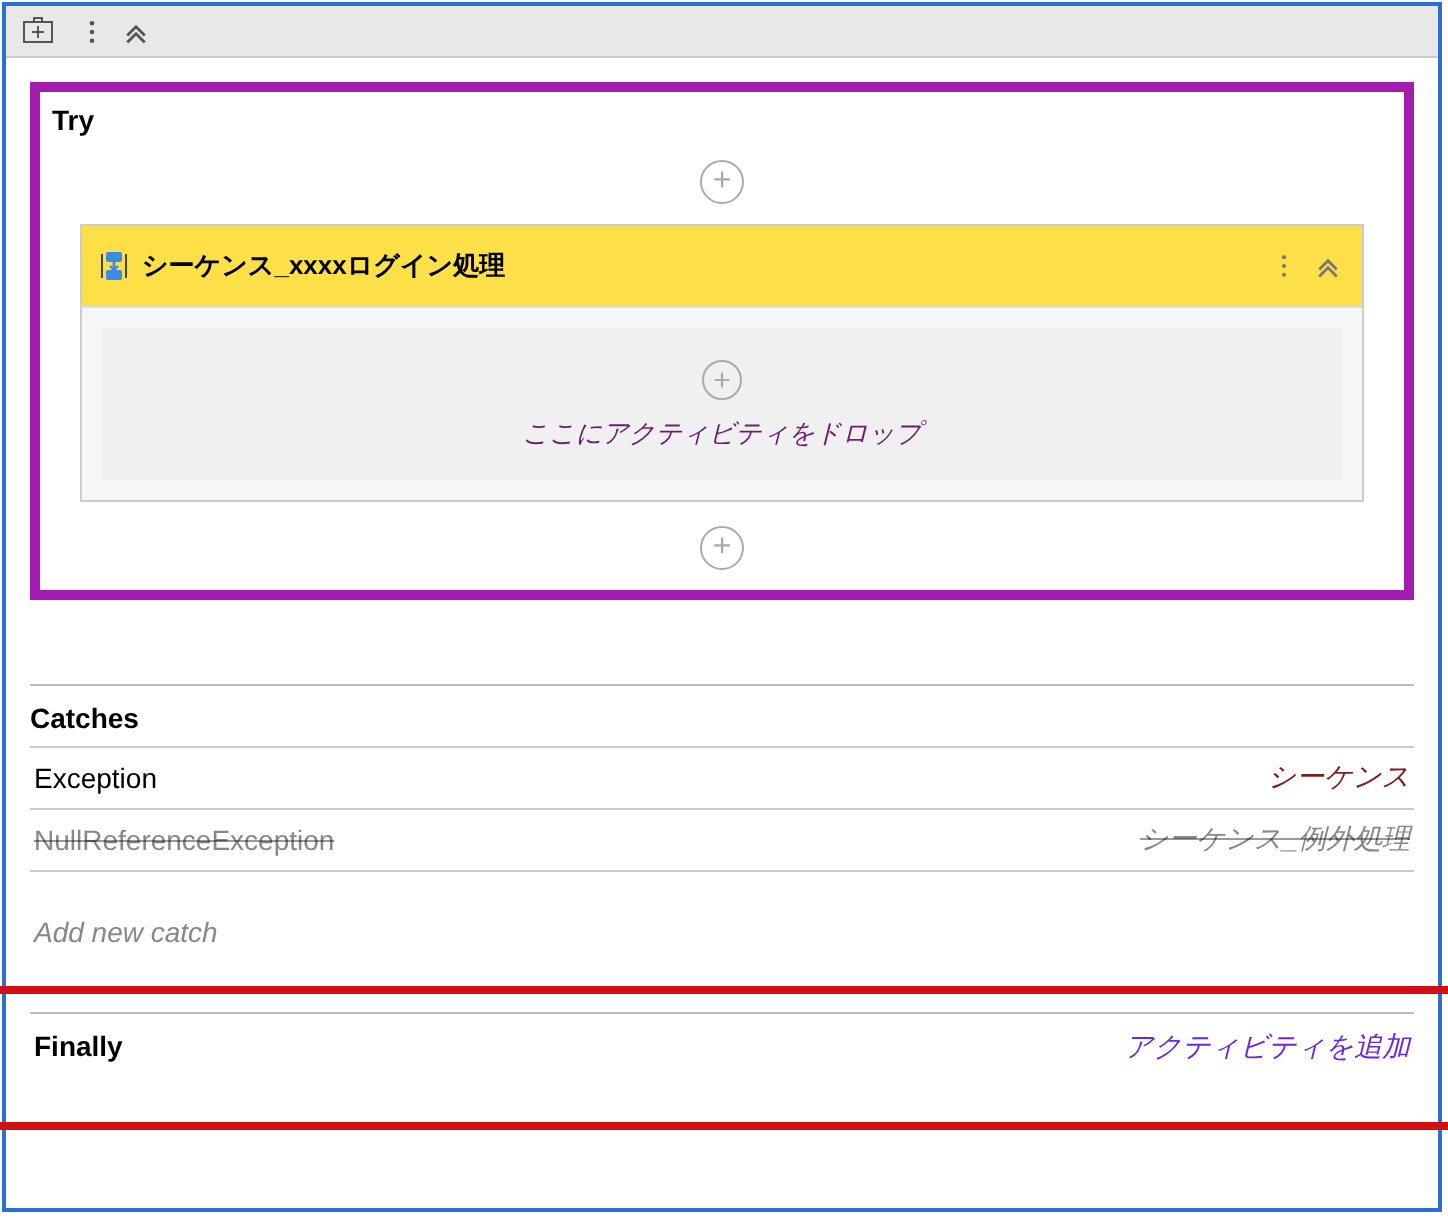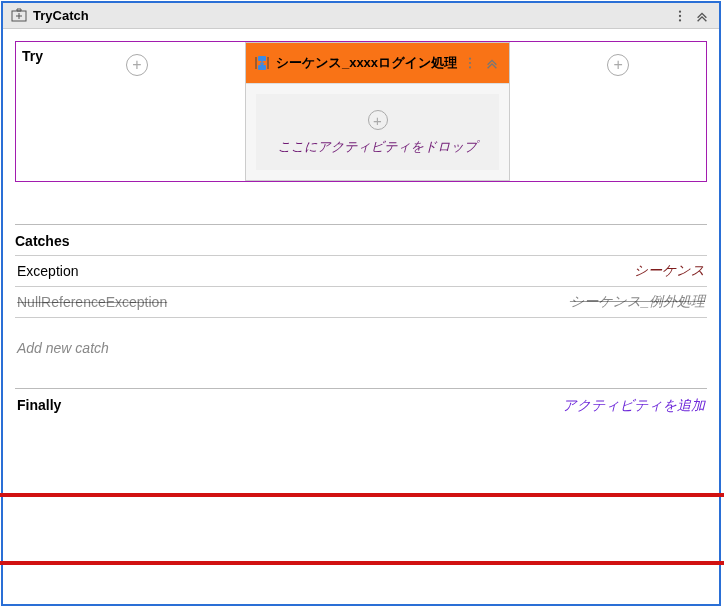--- a/index.html
+++ b/index.html
@@ -41,23 +41,24 @@
     cursor: pointer;
   }
   .body {
     flex: 1;
     padding: 12px 12px 0 12px;
     display: flex;
     flex-direction: column;
     overflow: hidden;
   }
   .try-box {
-    border: 1px solid #a21caf;
+    border: 5px solid #a21caf;
     padding: 0;
     display: flex;
+    flex-direction: column;
   }
   .try-label {
     font-weight: bold;
     font-size: 14px;
     padding: 6px 6px 0 6px;
   }
   .plus-circle {
     width: 22px; height: 22px;
     border: 1px solid #aaa;
     border-radius: 50%;
@@ -67,21 +68,21 @@
     font-size: 16px;
     cursor: pointer;
     background:#fff;
   }
   .sequence-box {
     border: 1px solid #ccc;
     margin: 0 20px;
     background: #fff;
   }
   .seq-header {
-    background: #f97316;
+    background: #fde047;
     border-bottom: 1px solid #ddd;
     display: flex;
     align-items: center;
     padding: 20px 8px;
     height: 28px;
   }
   .seq-icon {
     width: 16px; height: 16px; margin-right: 6px;
     display:flex;align-items:center;justify-content:center;
   }
@@ -167,21 +168,20 @@
 <div class="outer">
   <div class="titlebar">
     <span class="title-icon">
       <svg width="16" height="16" viewBox="0 0 16 16">
           <rect x="1" y="3" width="14" height="10" fill="none" stroke="#555" stroke-width="1"></rect>
           <path d="M6 1 L10 1 L10 3 L6 3 Z" fill="none" stroke="#555"></path>
           <path d="M8 5 L8 11" stroke="#555"></path>
           <path d="M5 8 L11 8" stroke="#555"></path>
         </svg>
     </span>
-    <span class="title-text">TryCatch</span>
     <span class="icon-btn">
       <svg class="dots-svg" viewBox="0 0 16 16">
           <circle cx="8" cy="3" r="1.3" fill="#555"></circle>
           <circle cx="8" cy="8" r="1.3" fill="#555"></circle>
           <circle cx="8" cy="13" r="1.3" fill="#555"></circle>
         </svg>
     </span>
     <span class="icon-btn">
       <svg class="chev-svg" viewBox="0 0 16 16">
           <path d="M3 10 L8 5 L13 10" fill="none" stroke="#555" stroke-width="1.6"></path>

